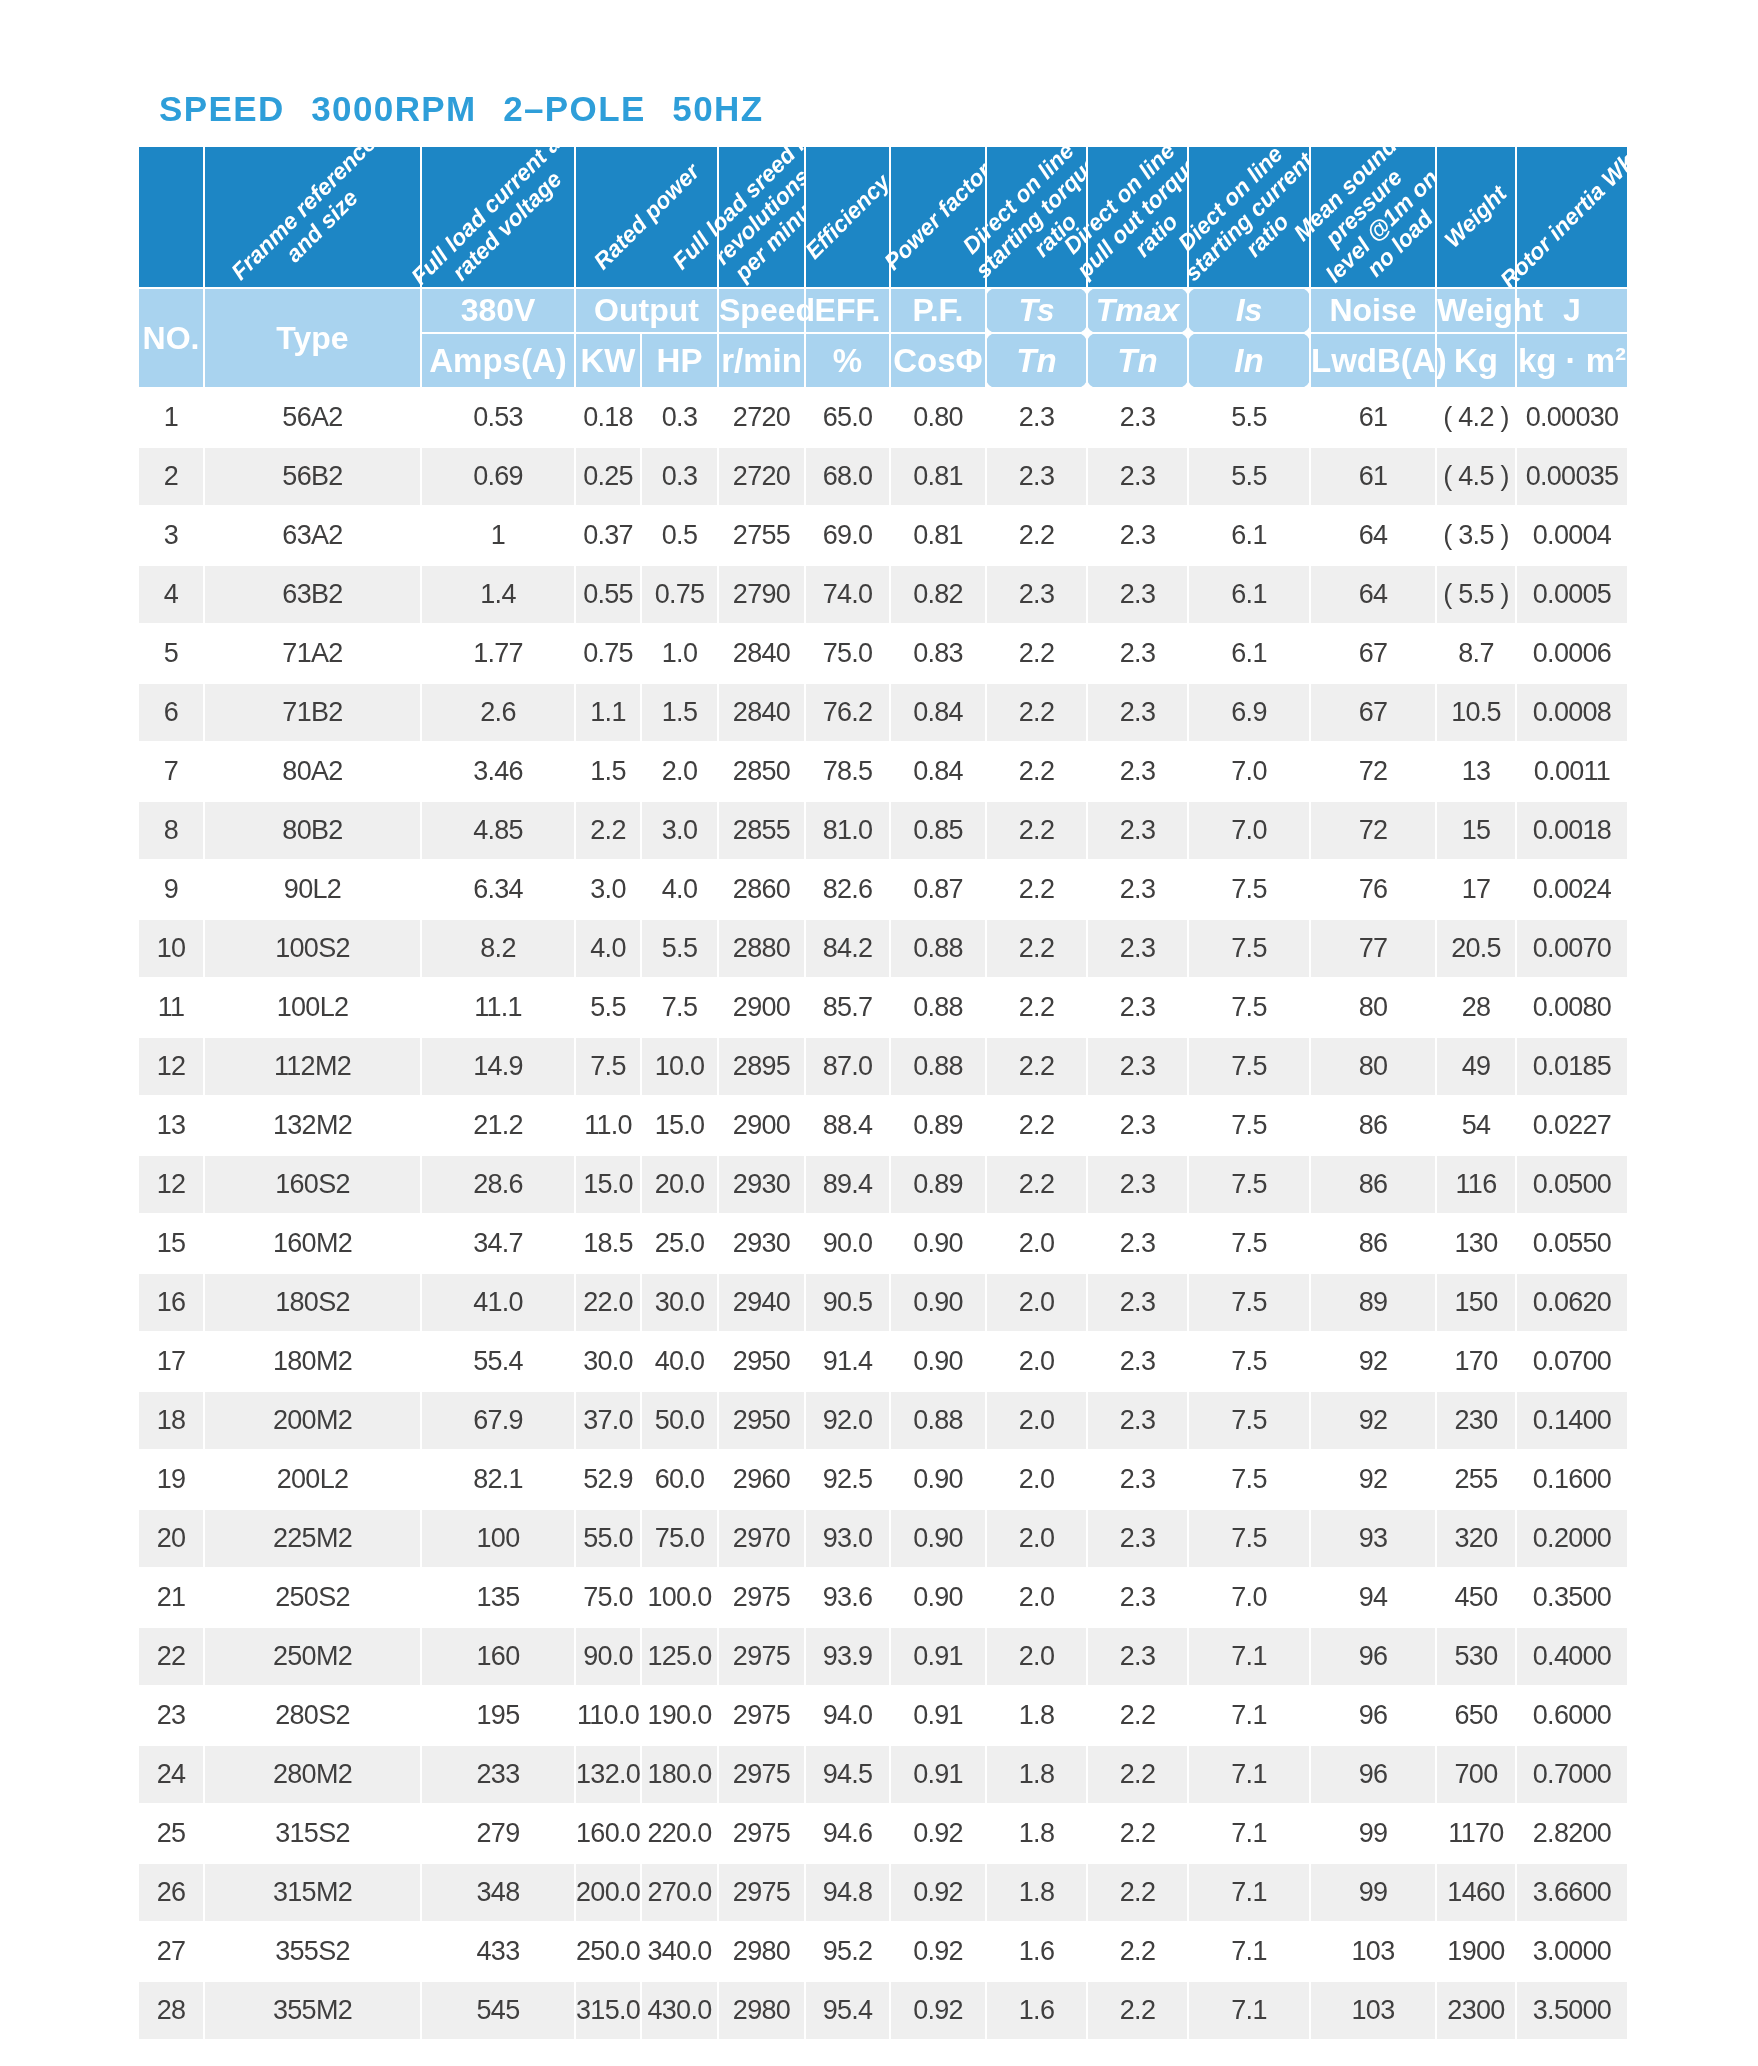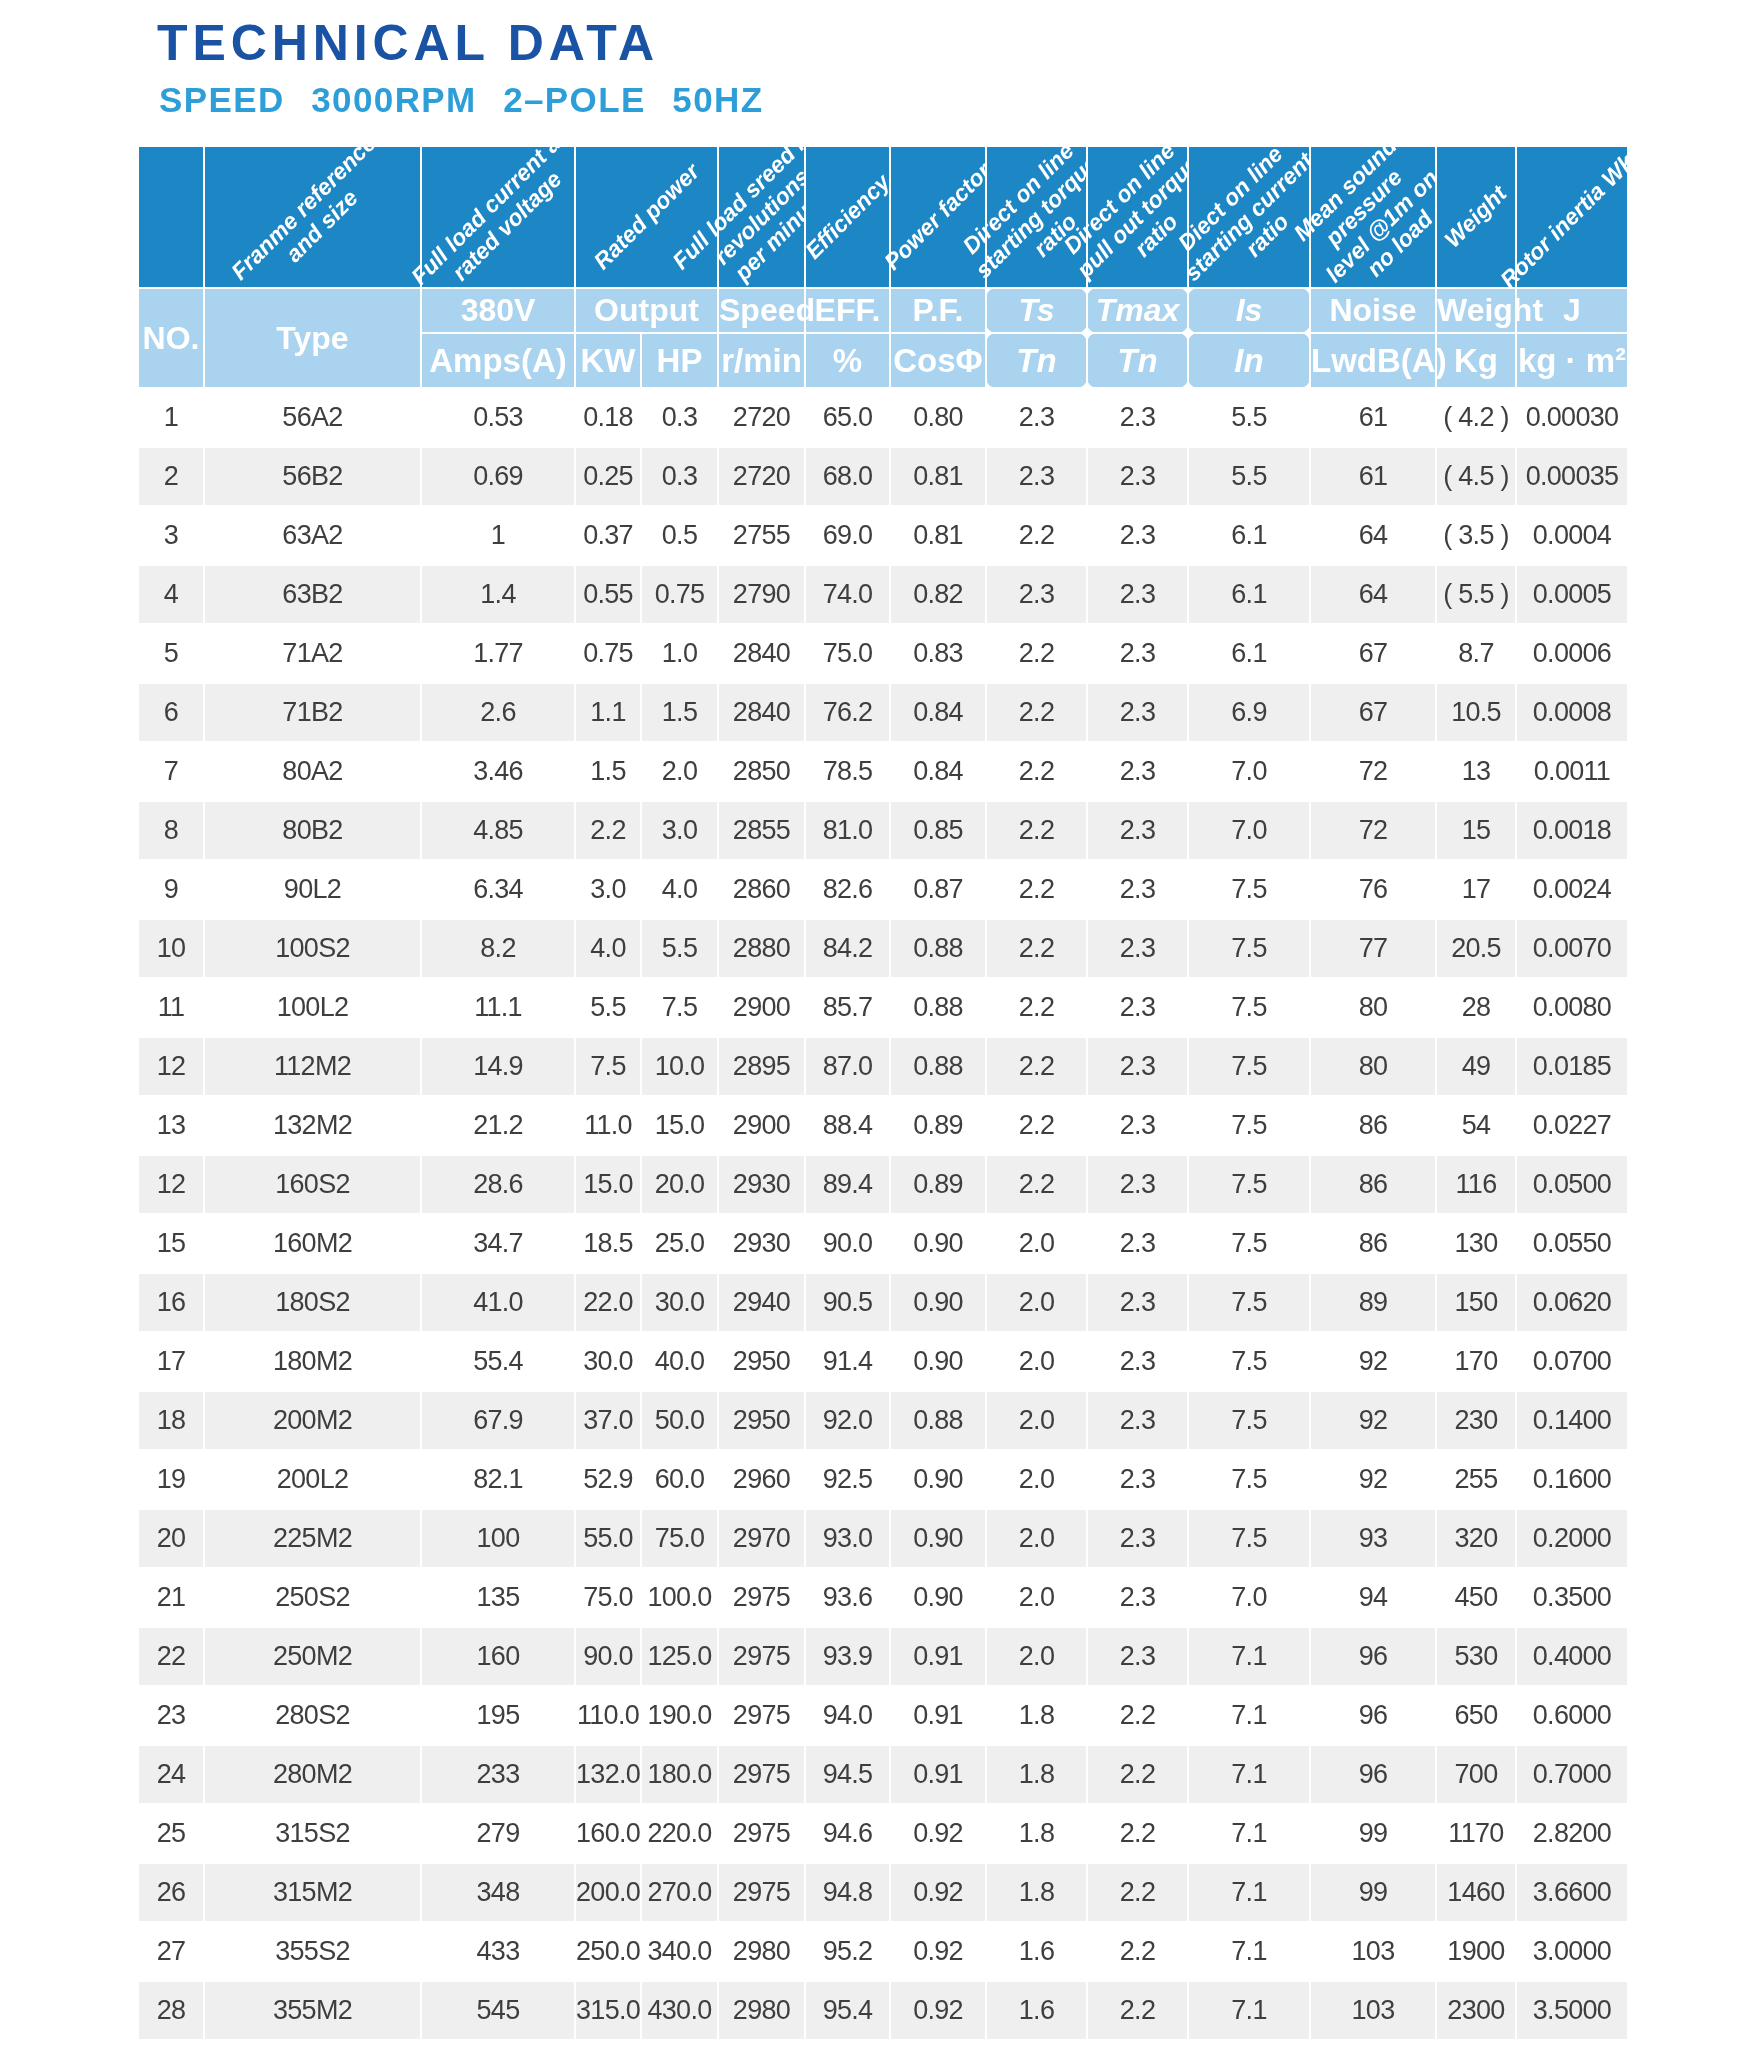--- a/index.html
+++ b/index.html
@@ -15,21 +15,21 @@
     position:absolute;
     left:157px; top:14px;
     font-size:50px;
     font-weight:bold;
     letter-spacing:4.9px;
     color:#1b53a4;
     white-space:nowrap;
   }
   .subtitle{
     position:absolute;
-    left:159px; top:80px;
+    left:159px; top:89px;
     font-size:35px;
     font-weight:bold;
     letter-spacing:1.4px;
     word-spacing:15.4px;
     color:#2e9ed9;
     white-space:nowrap;
   }
   table.tech{
     position:absolute;
     left:137px; top:145px;
@@ -81,21 +81,20 @@
     background:#ffffff;
     white-space:nowrap;
   }
   tbody tr:nth-child(even) td{ background:#efefef; }
 </style>
 </head>
 <body>
 
 <div class="page">
 
-  <div class="title">TECHNICAL DATA</div>
   <div class="subtitle">SPEED 3000RPM 2–POLE 50HZ</div>
 
   <table class="tech">
     <colgroup>
       <col style="width:66px">
         <col style="width:217px">
         <col style="width:154px">
       <col style="width:66px">
         <col style="width:77px">
         <col style="width:87px">

